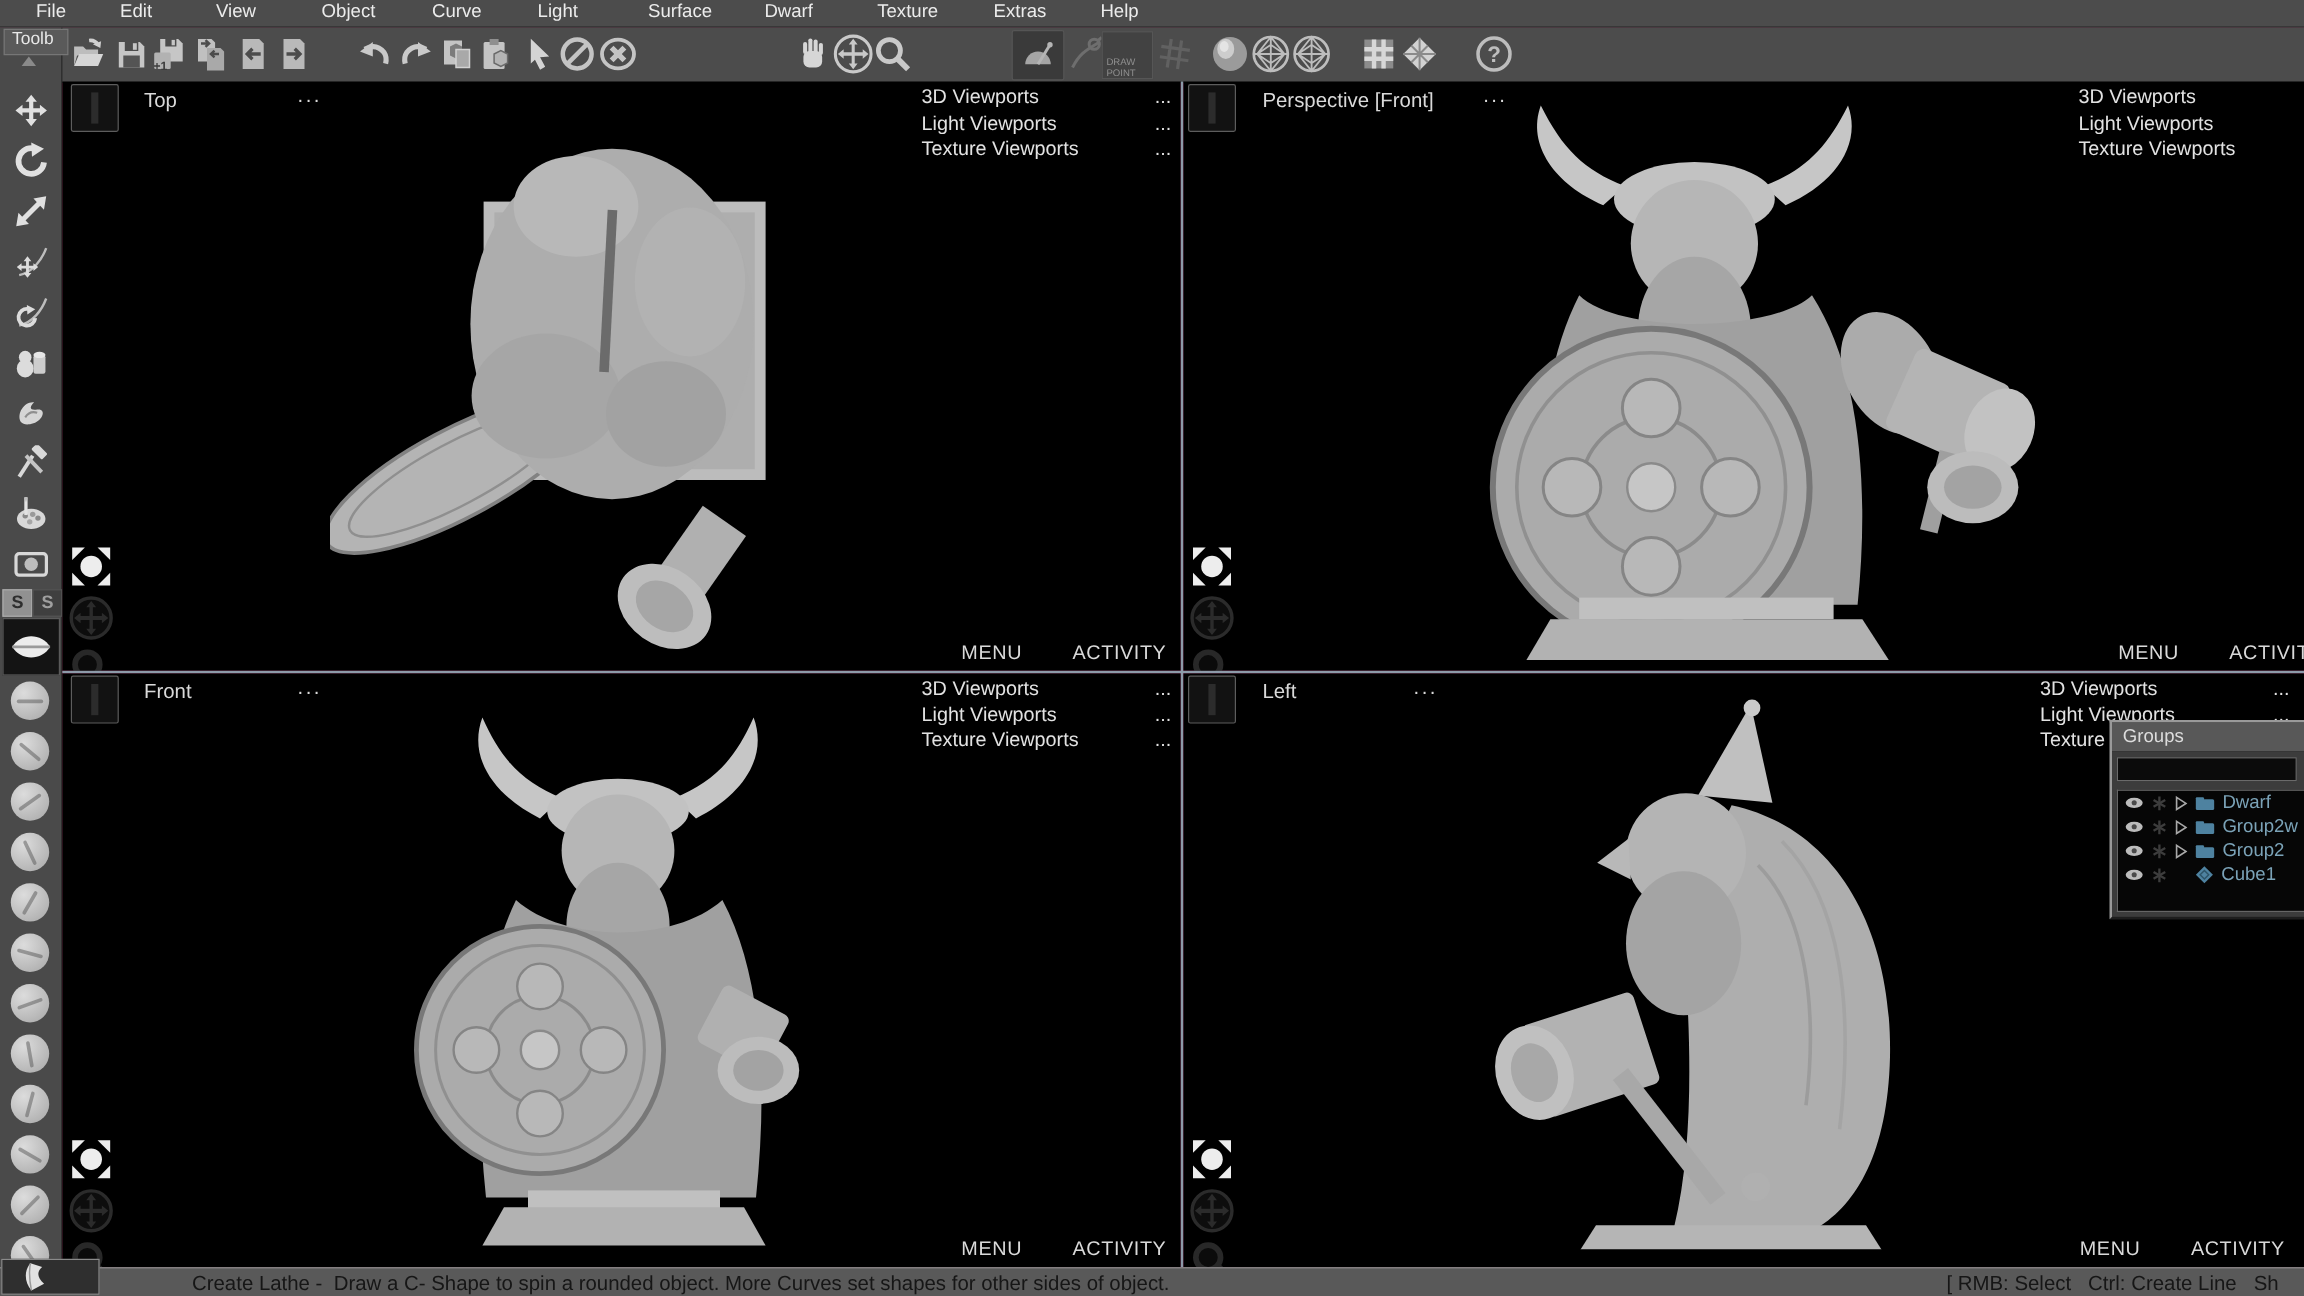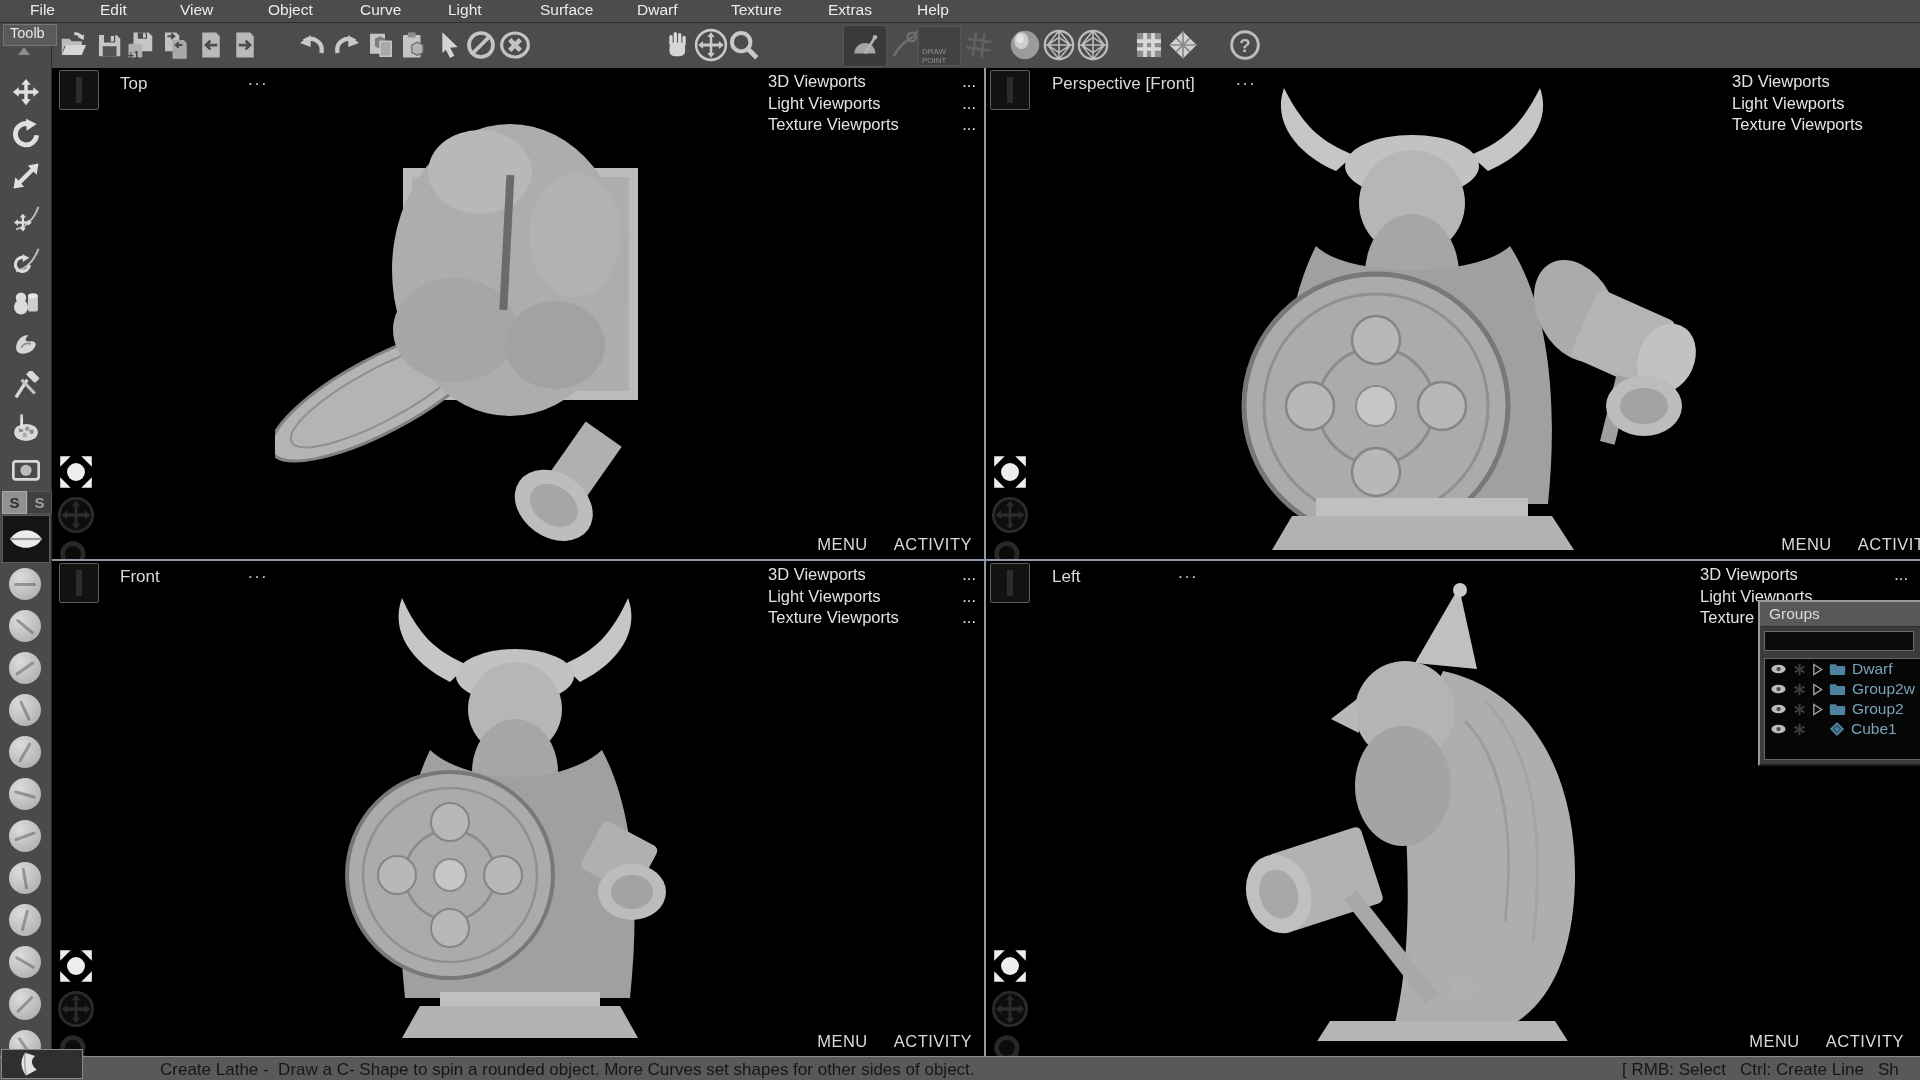--- a/index.html
+++ b/index.html
@@ -45,21 +45,21 @@
   .sc:nth-child(11)::after{transform:rotate(-45deg)}
   .sc:nth-child(12)::after{transform:rotate(55deg)}
   
   .vp{position:absolute;background:#000;overflow:hidden}
   .vp-cornerbox{position:absolute;width:38px;height:38px;background:#121212;border:1px solid #5d5d5d;border-radius:2px}
   .vp-cornerbox span{position:absolute;left:16px;top:6px;width:6px;height:26px;background:#2c2c2c}
   .vp-label{position:absolute;top:6px;font-size:17px;color:#d9d9d9}
   .vp-dots{position:absolute;top:2px;font-size:17px;color:#d9d9d9;letter-spacing:2px}
   .vp-links{position:absolute;top:3px;width:208px;font-size:16.5px;color:#e2e2e2;line-height:21.5px}
   .vp-links .row{display:flex;justify-content:space-between}
-  .vp-bottom{position:absolute;bottom:5px;display:flex;gap:26px;font-size:16.5px;color:#d9d9d9;letter-spacing:.5px}
+  .vp-bottom{position:absolute;bottom:5px;display:flex;gap:42px;font-size:16.5px;color:#d9d9d9;letter-spacing:.5px}
   .vp-nav{position:absolute;left:5px;width:40px}
   .vp-nav .nv{position:absolute;left:0;width:38px;height:38px}
   .splitter-v{position:absolute;left:984px;top:68px;width:2px;height:988px;background:#8d9aa9}
   .splitter-h{position:absolute;left:52px;top:559px;width:1868px;height:2px;background:#8d9aa9}
   .model{position:absolute}
   
   .groups{position:absolute;left:1758px;top:600px;width:162px;height:162px;background:#3c3c3c;
           border-top:2px solid #9a9a9a;border-left:2px solid #9a9a9a;border-bottom:2px solid #1e1e1e}
   .groups-header{height:24px;background:#585858;border-bottom:1px solid #2e2e2e;color:#dcdcdc;font-size:15.5px;
                  padding-left:9px;display:flex;align-items:center}

